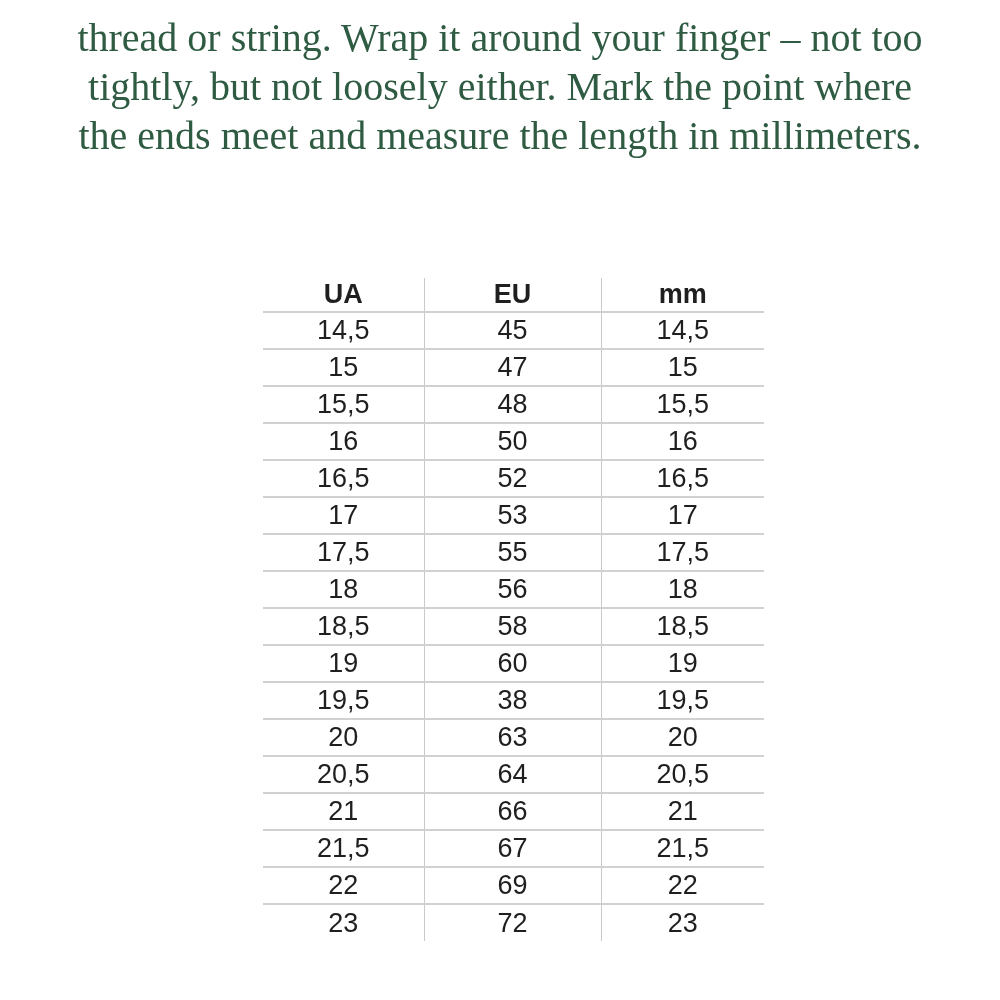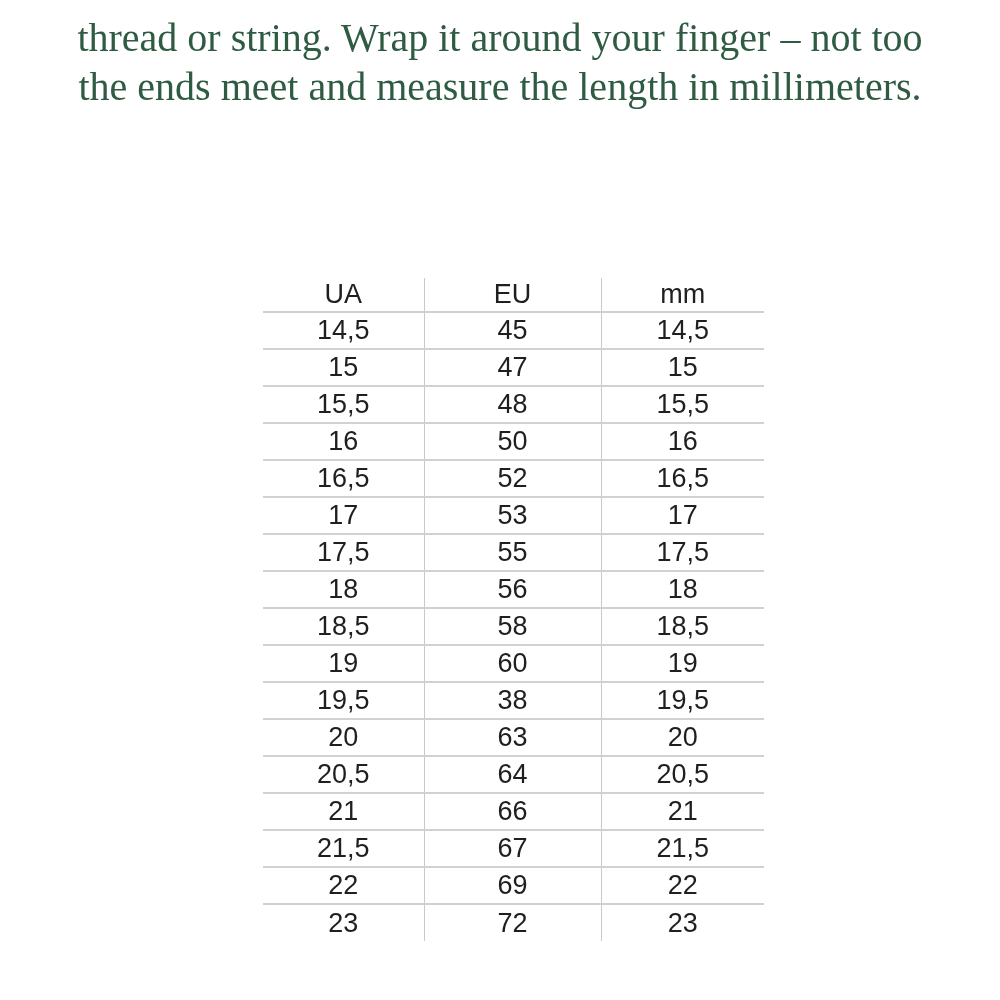--- a/index.html
+++ b/index.html
@@ -25,21 +25,21 @@
     left: 263px;
     top: 278px;
     width: 501px;
     border-collapse: collapse;
     table-layout: fixed;
     font-family: "Liberation Sans", "DejaVu Sans", sans-serif;
     font-size: 27px;
     color: var(--table_text, #1f1f1f);
   }
   .size-table th {
-    font-weight: 400;
+    font-weight: 700;
     height: 34px;
     padding: 0;
     vertical-align: middle;
   }
   .size-table td {
     height: 37px;
     padding: 0;
     text-align: center;
     vertical-align: middle;
     margin-top: 29px;
@@ -50,20 +50,21 @@
   .size-table th + th,
   .size-table td + td {
     border-left: 1px solid var(--grid_line_v, #c9c9c9);
   }
 </style>
 </head>
 <body>
 
 <div class="instructions">
   <div>thread or string. Wrap it around your finger – not too</div>
+  <div>tightly, but not loosely either. Mark the point where</div>
   <div>the ends meet and measure the length in millimeters.</div>
 </div>
 
 <table class="size-table">
   <colgroup>
     <col style="width:161px">
     <col style="width:177px">
     <col style="width:163px">
   </colgroup>
   <thead>

